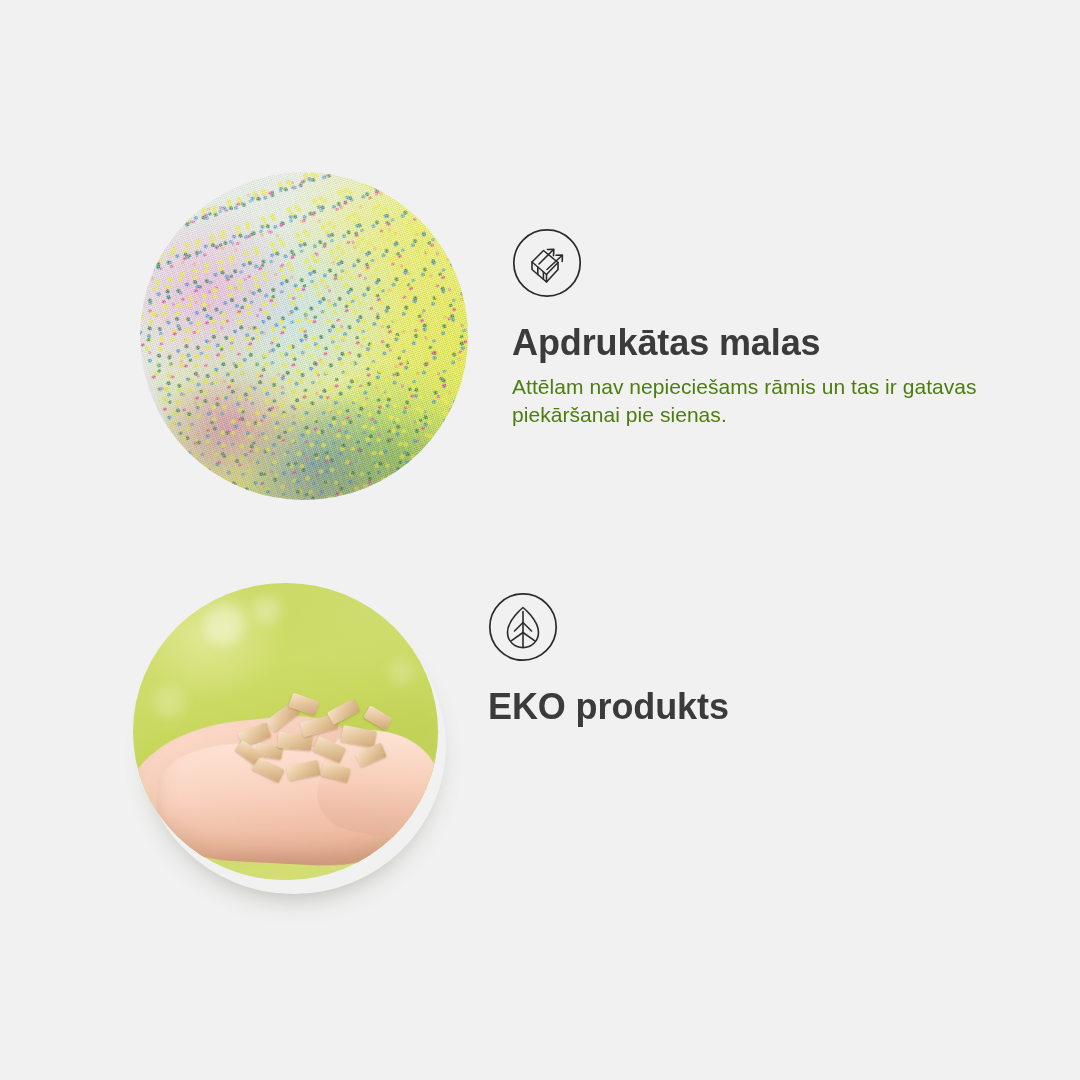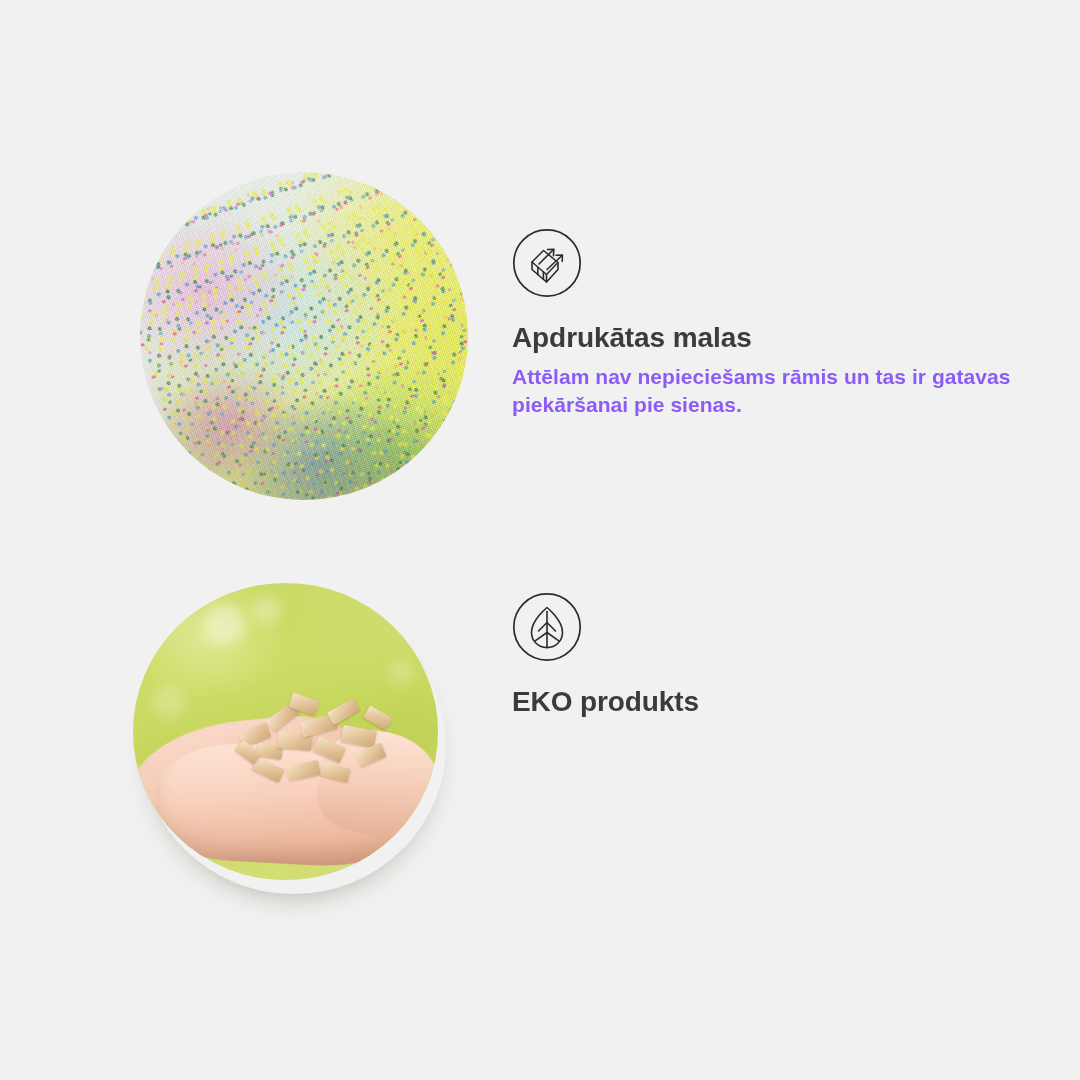--- a/index.html
+++ b/index.html
@@ -49,44 +49,44 @@
     left: 512px; top: 228px;
     width: 500px;
   }
 
   
   #feature-eco .feature-media {
     left: 133px; top: 583px;
     width: 305px; height: 297px;
   }
   #feature-eco .feature-text {
-    left: 512px; top: 592px;
+    left: 488px; top: 592px;
     width: 510px;
   }
 
   
   .icon-circle {
     width: 70px; height: 70px;
     display: block;
   }
   .icon-circle svg { display: block; width: 70px; height: 70px; }
 
   .feature-title {
-    font-size: 28px;
+    font-size: 36px;
     font-weight: 700;
     color: #3b3b3b;
     letter-spacing: -0.1px;
     margin-top: 24px;
     white-space: nowrap;
   }
 
   .feature-desc {
     font-size: 21px;
-    font-weight: 700;
-    color: #8b5cf6;
+    font-weight: 400;
+    color: #4d7c0f;
     line-height: 1.32;
     margin-top: 9px;
     letter-spacing: 0.05px;
   }
 
   
   .canvas-scene {
     position: absolute;
     inset: 0;
     background:

